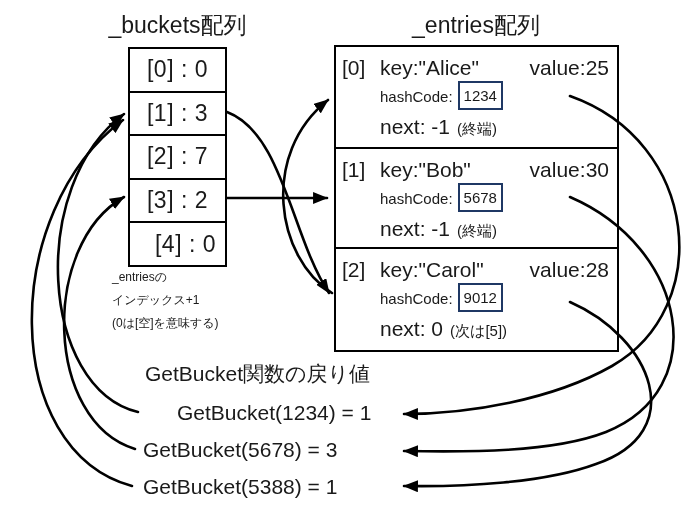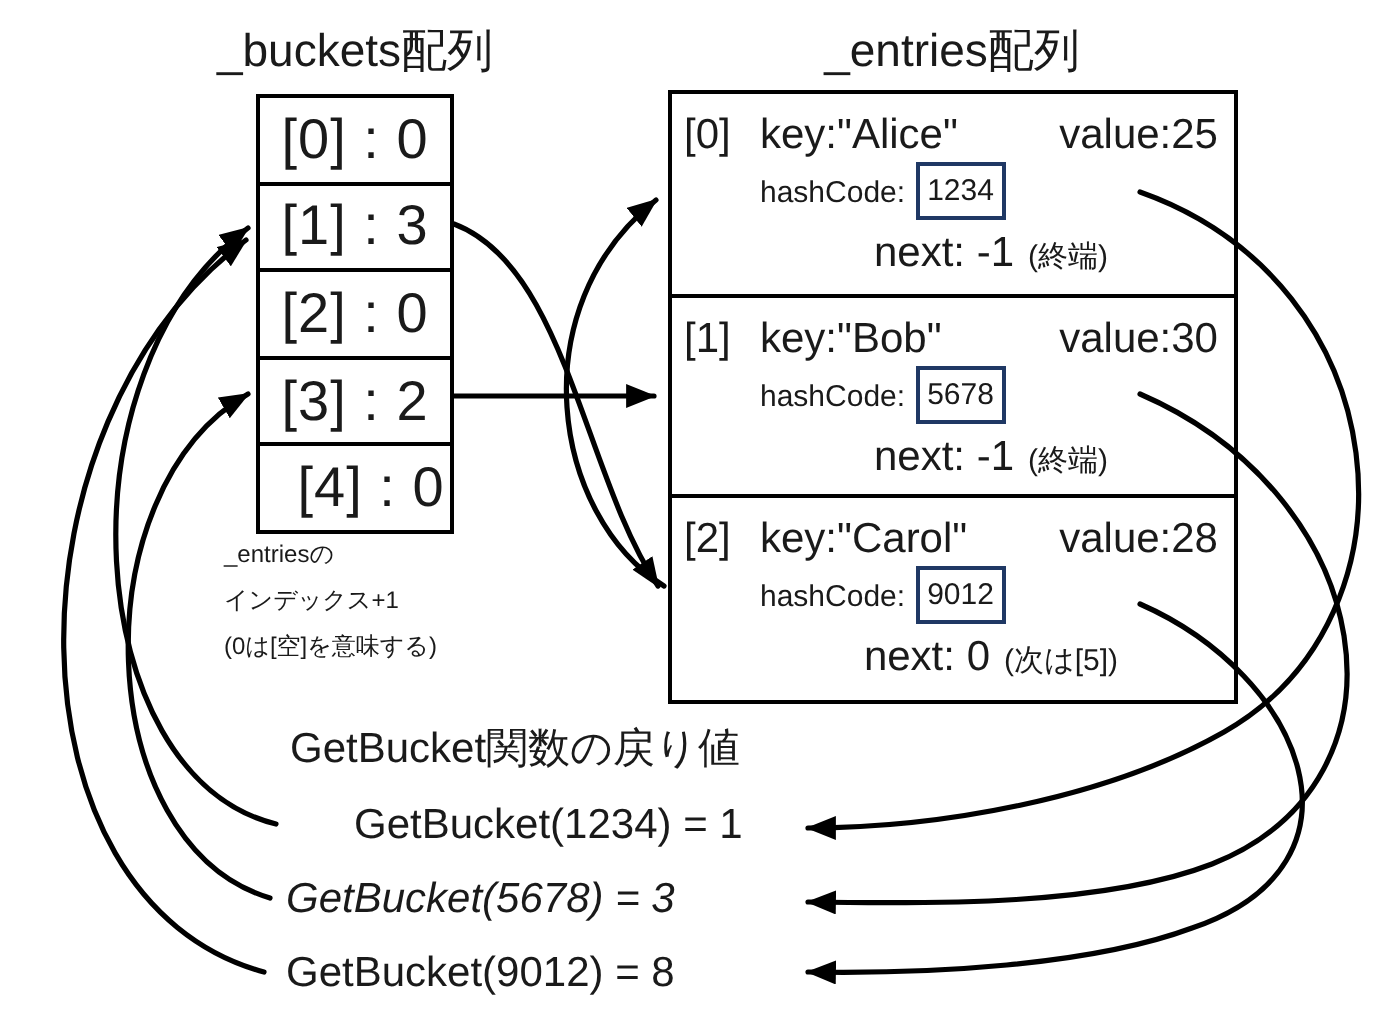--- a/index.html
+++ b/index.html
@@ -6,53 +6,53 @@
   .stage{
     position:relative;width:698px;height:505px;background:#ffffff;overflow:hidden;
     font-family:"Liberation Sans","DejaVu Sans",sans-serif;color:#1a1a1a;
   }
   .abs{position:absolute;}
   
   .arr-title{font-size:23px;text-align:center;white-space:nowrap;color:#1a1a1a;}
   
   .buckets{left:128px;top:47px;width:99px;border:2px solid #000;box-sizing:border-box;background:#fff;}
   .bucket-cell{height:41.6px;border-bottom:2px solid #000;display:flex;align-items:center;justify-content:center;
-    font-size:28px;letter-spacing:0.5px;white-space:nowrap;}
+    font-size:23px;letter-spacing:0.5px;white-space:nowrap;}
   .bucket-cell:last-child{border-bottom:none;margin-left:16px;}
   
   .entries{left:334px;top:45px;width:285px;border:2px solid #000;box-sizing:border-box;background:#fff;}
   .entry-row{border-bottom:2px solid #000;padding:7px 6px 6px 6px;box-sizing:border-box;}
   .entry-row:last-child{border-bottom:none;}
   .e-line1{display:flex;align-items:baseline;font-size:21px;line-height:28px;white-space:nowrap;}
   .e-idx{width:38px;flex:none;}
   .e-val{margin-left:auto;padding-right:2px;}
   .e-line2{margin-left:38px;font-size:15px;line-height:30px;white-space:nowrap;}
   .hash-box{display:inline-block;border:2px solid #1f3864;padding:0 4px;line-height:25px;margin-left:5px;position:relative;top:-1px;}
-  .e-line3{margin-left:38px;font-size:21px;line-height:29px;white-space:nowrap;text-align:center;}
+  .e-line3{margin-left:38px;font-size:21px;line-height:29px;white-space:nowrap;}
   .e-note{font-size:15px;margin-left:7px;}
   
   .buckets-note{left:112px;top:266px;font-size:12px;line-height:23px;white-space:nowrap;}
   
   .gb-heading{left:145px;top:360px;font-size:21px;white-space:nowrap;}
   .gb-line{font-size:21px;line-height:26px;white-space:nowrap;}
   svg.overlay{position:absolute;left:0;top:0;pointer-events:none;}
   svg.overlay path{fill:none;stroke:#000;stroke-width:2.6;stroke-linecap:round;}
 </style>
 </head>
 <body>
 
 <div class="stage">
 
   <div class="abs arr-title" style="left:100px;top:10px;width:155px;">_buckets配列</div>
   <div class="abs arr-title" style="left:400px;top:10px;width:152px;">_entries配列</div>
 
   <div class="abs buckets">
     <div class="bucket-cell">[0] : 0</div>
     <div class="bucket-cell">[1] : 3</div>
-    <div class="bucket-cell">[2] : 0</div>
+    <div class="bucket-cell">[2] : 7</div>
     <div class="bucket-cell">[3] : 2</div>
     <div class="bucket-cell">[4] : 0</div>
   </div>
 
   <div class="abs buckets-note">
     <div>_entriesの</div>
     <div>インデックス+1</div>
     <div>(0は[空]を意味する)</div>
   </div>
 
@@ -96,22 +96,22 @@
         <span>hashCode:</span><span class="hash-box">9012</span>
       </div>
       <div class="e-line3">
         <span>next: 0</span><span class="e-note">(次は[5])</span>
       </div>
     </div>
   </div>
 
   <div class="abs gb-heading">GetBucket関数の戻り値</div>
   <div class="abs gb-line" style="left:143px;top:400px;margin-left:34px;">GetBucket(1234) = 1</div>
-  <div class="abs gb-line" style="left:143px;top:437px;font-style:italic;">GetBucket(5678) = 3</div>
-  <div class="abs gb-line" style="left:143px;top:474px;">GetBucket(9012) = 8</div>
+  <div class="abs gb-line" style="left:143px;top:437px;">GetBucket(5678) = 3</div>
+  <div class="abs gb-line" style="left:143px;top:474px;">GetBucket(5388) = 1</div>
 
   <svg class="overlay" width="698" height="505" viewBox="0 0 698 505">
     <defs>
       <marker id="ah" viewBox="0 0 10 8" refX="9.3" refY="4" markerWidth="15" markerHeight="12" markerUnits="userSpaceOnUse" orient="auto">
         <path d="M0,0 L10,4 L0,8 Z" style="fill:#000;stroke:none;"></path>
       </marker>
     </defs>
 
     <path d="M 227 112 C 283 133, 292 238, 329 293" marker-end="url(#ah)"></path>
     <path d="M 227 198 L 327 198" marker-end="url(#ah)"></path>

